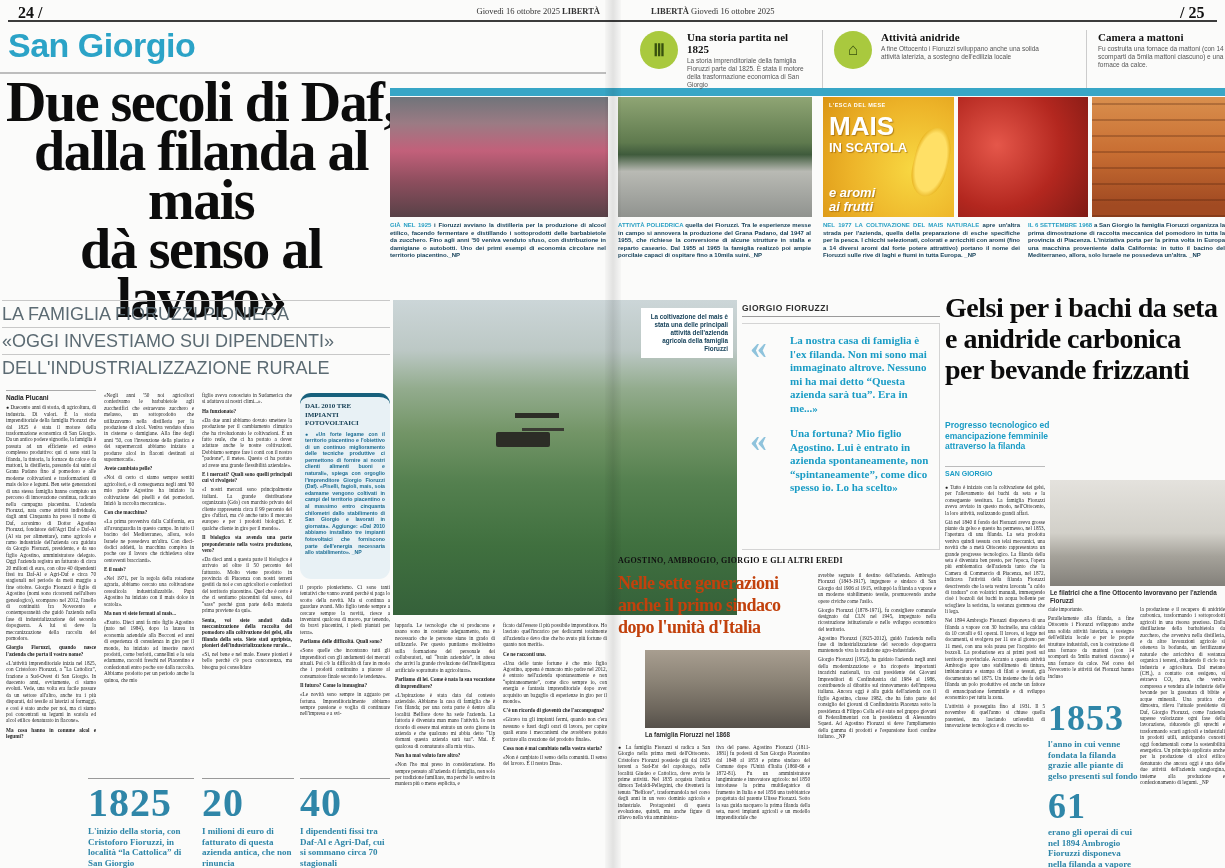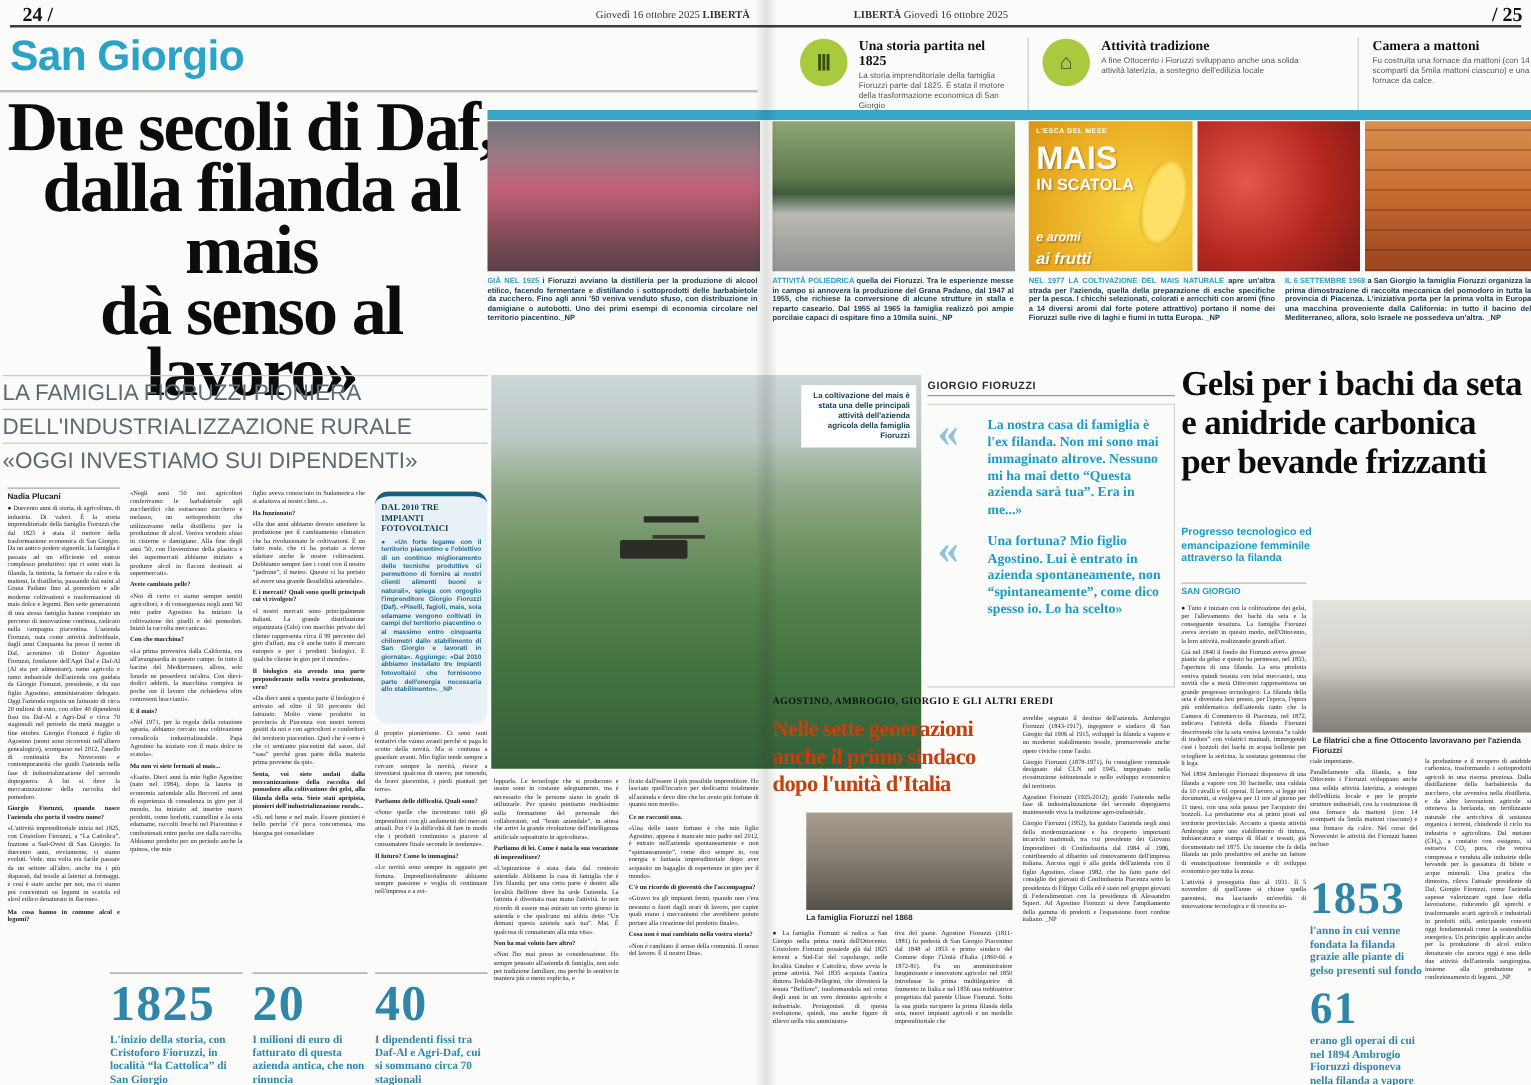--- a/index.html
+++ b/index.html
@@ -46,21 +46,21 @@
   .promo{background:radial-gradient(circle at 70% 60%, #f8d842, #edb429 55%, #da9414 100%);
          font-family:"Liberation Sans",sans-serif;color:#fff;}
   .promo::after{content:"";position:absolute;right:6px;top:30px;width:34px;height:70px;
                 background:radial-gradient(ellipse at center,#ffe066 0 60%,#e8b31f 75%,transparent 78%);
                 border-radius:50%/40%;transform:rotate(14deg);}
   .promo-tag{position:absolute;left:6px;top:5px;font-size:5.5px;font-weight:bold;letter-spacing:.5px;}
   .promo-l1{position:absolute;left:6px;top:16px;font-size:26px;font-weight:800;line-height:26px;
             text-shadow:1px 1px 1px rgba(120,70,0,.5);}
   .promo-l2{position:absolute;left:6px;top:43px;font-size:13px;font-weight:800;
             text-shadow:1px 1px 1px rgba(120,70,0,.5);}
-  .promo-l3{position:absolute;left:6px;top:88px;font-size:10px;font-weight:800;font-style:italic;
+  .promo-l3{position:absolute;left:6px;top:88px;font-size:13px;font-weight:800;font-style:italic;
             text-shadow:1px 1px 1px rgba(120,70,0,.5);}
   .promo-l4{position:absolute;left:6px;top:102px;font-size:13px;font-weight:800;font-style:italic;
             text-shadow:1px 1px 1px rgba(120,70,0,.5);}
   .corn{background:linear-gradient(180deg,#ccd6d8 0%,#bcc8c5 16%,#93ac8e 28%,#739567 42%,
         #54804f 58%,#40703f 78%,#35613a 100%);}
   .corn::after{content:"";position:absolute;left:30%;top:42%;width:54px;height:15px;background:#2c2d26;
         border-radius:2px;box-shadow:14px -24px 0 -5px #2c2d26, 20px -10px 0 -6px #3a3b33;}
   .famphoto{background:linear-gradient(180deg,#a89e90 0%,#8b8376 40%,#6e675d 75%,#55504a 100%);}
   .filaphoto{background:linear-gradient(180deg,#e4e2dd 0%,#d2d0c9 50%,#a5a29a 72%,#83807a 100%);}
   
@@ -103,41 +103,41 @@
 </head>
 <body>
 
 <div id="spread">
 
   <div class="abs pageno" style="left:18px;top:4px;">24 /</div>
   <div class="abs mast" style="left:400px;top:6px;width:200px;text-align:right;">
     <span>Giovedì 16 ottobre 2025</span>
     <b>LIBERTÀ</b>
   </div>
-  <div class="abs mast" style="left:660px;top:6px;padding-left:23px;">
+  <div class="abs mast" style="left:628px;top:6px;padding-left:23px;">
     <b>LIBERTÀ</b>
     <span>Giovedì 16 ottobre 2025</span>
   </div>
-  <div class="abs pageno" style="left:1180px;top:4px;width:38px;text-align:right;">/ 25</div>
+  <div class="abs pageno" style="left:1180px;top:4px;width:38px;text-align:left;">/ 25</div>
   <div class="abs toprule"></div>
 
   <div class="abs section-title">San Giorgio</div>
   <div class="abs section-rule"></div>
 
   <div class="abs headline">
 
   <div>Due secoli di Daf,</div>
       <div>dalla filanda al mais</div>
       <div>dà senso al lavoro»</div>
     </div>
   <div class="abs kicker">
 
   <div>LA FAMIGLIA FIORUZZI PIONIERA</div>
+      <div>«OGGI INVESTIAMO SUI DIPENDENTI»</div>
       <div>DELL'INDUSTRIALIZZAZIONE RURALE</div>
-      <div>«OGGI INVESTIAMO SUI DIPENDENTI»</div>
     </div>
 
   <div class="abs band"></div>
   <div class="abs photo ph1" style="left:390px;top:97px;width:218px;height:120px;"></div>
   <div class="abs cap" style="left:390px;top:222px;width:216px;"><span class="lead">GIÀ NEL 1925</span><span> i Fioruzzi avviano la distilleria per la produzione di alcool etilico, facendo fermentare e distillando i sottoprodotti delle barbabietole da zucchero. Fino agli anni '50 veniva venduto sfuso, con distribuzione in damigiane o autobotti. Uno dei primi esempi di economia circolare nel territorio piacentino._NP</span></div>
 
   <div class="abs photo ph2" style="left:618px;top:97px;width:194px;height:120px;"></div>
   <div class="abs cap" style="left:618px;top:222px;width:193px;"><span class="lead">ATTIVITÀ POLIEDRICA</span><span> quella dei Fioruzzi. Tra le esperienze messe in campo si annovera la produzione del Grana Padano, dal 1947 al 1955, che richiese la conversione di alcune strutture in stalla e reparto caseario. Dal 1955 al 1965 la famiglia realizzò poi ampie porcilaie capaci di ospitare fino a 10mila suini._NP</span></div>
 
   <div class="abs photo promo" style="left:823px;top:97px;width:131px;height:120px;">
@@ -160,21 +160,21 @@
       <div class="ibox-title">Una storia partita nel 1825</div>
       <div class="ibox-text">La storia imprenditoriale della famiglia Fioruzzi parte dal 1825. È stata il motore della trasformazione economica di San Giorgio</div>
     </div>
   </div>
   <div class="abs vdiv" style="left:822px;top:30px;height:58px;"></div>
   <div class="abs" style="left:834px;top:31px;display:flex;gap:9px;width:220px;">
     <div class="icircle">
         <span>⌂</span>
       </div>
     <div style="flex:1;">
-      <div class="ibox-title">Attività tradizione</div>
+      <div class="ibox-title">Attività anidride</div>
       <div class="ibox-text">A fine Ottocento i Fioruzzi sviluppano anche una solida attività laterizia, a sostegno dell'edilizia locale</div>
     </div>
   </div>
   <div class="abs vdiv" style="left:1086px;top:30px;height:58px;"></div>
   <div class="abs" style="left:1098px;top:31px;width:127px;">
     <div class="ibox-title">Camera a mattoni</div>
     <div class="ibox-text">Fu costruita una fornace da mattoni (con 14 scomparti da 5mila mattoni ciascuno) e una fornace da calce.</div>
   </div>
 
   <div id="c1" class="abs col" style="left:6px;top:390px;width:90px;height:478px;">

